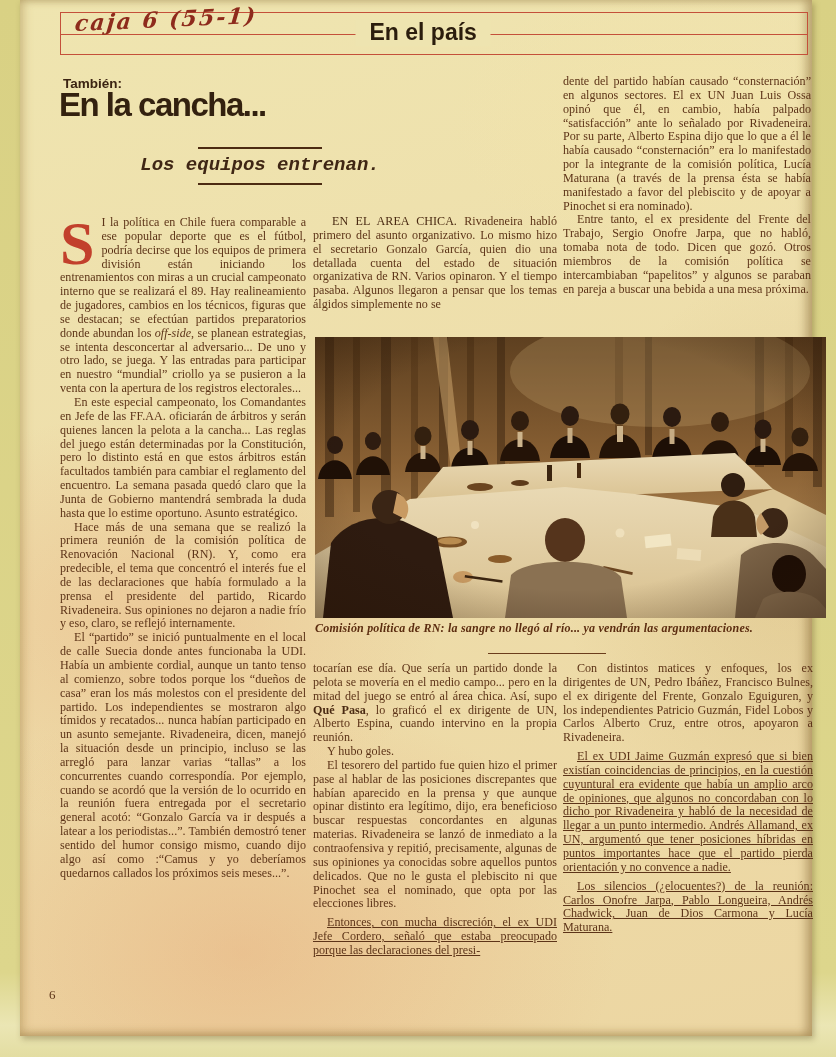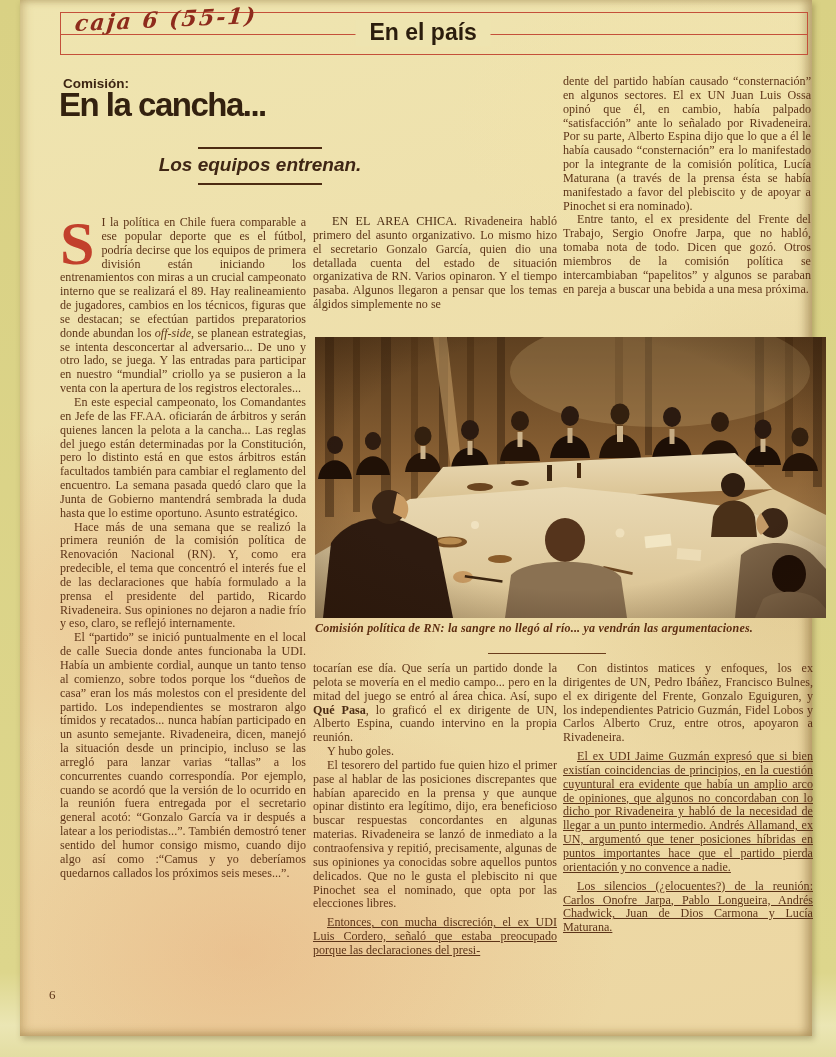--- a/index.html
+++ b/index.html
@@ -48,21 +48,21 @@
     font-size:13.5px; color:#3c2412;
   }
   .headline {
     position:absolute; left:39px; top:86px;
     font-family:"Liberation Sans", sans-serif; font-weight:bold;
     font-size:33px; letter-spacing:-1.5px; color:#33210f; white-space:nowrap;
   }
   .subtitle-block { position:absolute; left:110px; top:147px; width:260px; text-align:center; }
   .sub-rule { width:124px; border-top:2px solid #4c2b12; margin:0 auto; }
   .subtitle {
-    font-family:Liberation Sans, sans-serif; font-weight:bold; font-style:italic;
+    font-family:Liberation Mono, monospace; font-weight:bold; font-style:italic;
     font-size:19px; color:#3f2614; margin:5px 0 7px 0;
   }
 
   
   .body-text {
     position:absolute; font-size:12.1px; line-height:13.85px;
     color:#5d3418; text-align:justify;
   }
   .body-text p { margin:0; text-indent:14px; }
   .body-text p.noindent { text-indent:0; }
@@ -96,21 +96,21 @@
 <body>
 
 <div class="paper">
 
   <div class="header-box">
     <div class="mid-line"></div>
     <div class="handwriting">caja 6 (55-1)</div>
     <div class="section-title">En el país</div>
   </div>
 
-  <div class="kicker">Comisión:</div>
+  <div class="kicker">También:</div>
   <div class="headline">En la cancha...</div>
   <div class="subtitle-block">
     <div class="sub-rule"></div>
     <div class="subtitle">Los equipos entrenan.</div>
     <div class="sub-rule"></div>
   </div>
 
   <div class="body-text" style="left:40px; top:216px; width:246px;">
     <p class="noindent"><span class="dropcap">S</span><span>I la política en Chile fuera comparable a ese popular deporte que es el fútbol, podría decirse que los equipos de primera división están iniciando los entrenamientos con miras a un crucial campeonato interno que se realizará el 89. Hay realineamiento de jugadores, cambios en los técnicos, figuras que se destacan; se efectúan partidos preparatorios donde abundan los </span><i>off-side</i><span>, se planean estrategias, se intenta desconcertar al adversario... De uno y otro lado, se juega. Y las entradas para participar en nuestro “mundial” criollo ya se pusieron a la venta con la apertura de los registros electorales...</span></p>
     <p>En este especial campeonato, los Comandantes en Jefe de las FF.AA. oficiarán de árbitros y serán quienes lancen la pelota a la cancha... Las reglas del juego están determinadas por la Constitución, pero lo distinto está en que estos árbitros están facultados también para cambiar el reglamento del encuentro. La semana pasada quedó claro que la Junta de Gobierno mantendrá sembrada la duda hasta que lo estime oportuno. Asunto estratégico.</p>
@@ -260,21 +260,21 @@
       <rect width="511" height="281" fill="url(#vign)"></rect>
     </svg>
   </div>
   <div class="caption">Comisión política de RN: la sangre no llegó al río... ya vendrán las argumentaciones.</div>
   <div class="section-rule"></div>
 
   <div class="body-text" style="left:293px; top:662px; width:244px;">
     <p class="noindent"><span>tocarían ese día. Que sería un partido donde la pelota se movería en el medio campo... pero en la mitad del juego se entró al área chica. Así, supo </span><b class="inline-bold">Qué Pasa</b><span>, lo graficó el ex dirigente de UN, Alberto Espina, cuando intervino en la propia reunión.</span></p>
     <p>Y hubo goles.</p>
     <p>El tesorero del partido fue quien hizo el primer pase al hablar de las posiciones discrepantes que habían aparecido en la prensa y que aunque opinar distinto era legítimo, dijo, era beneficioso buscar respuestas concordantes en algunas materias. Rivadeneira se lanzó de inmediato a la contraofensiva y repitió, precisamente, algunas de sus opiniones ya conocidas sobre aquellos puntos delicados. Que no le gusta el plebiscito ni que Pinochet sea el nominado, que opta por las elecciones libres.</p>
-    <p class="gap">Entonces, con mucha discreción, el ex UDI Luis Cordero, señaló que estaba preocupado porque las declaraciones del presi-</p>
+    <p class="gap">Entonces, con mucha discreción, el ex UDI Jefe Cordero, señaló que estaba preocupado porque las declaraciones del presi-</p>
   </div>
 
   <div class="body-text" style="left:543px; top:662px; width:250px;">
     <p>Con distintos matices y enfoques, los ex dirigentes de UN, Pedro Ibáñez, Francisco Bulnes, el ex dirigente del Frente, Gonzalo Eguiguren, y los independientes Patricio Guzmán, Fidel Lobos y Carlos Alberto Cruz, entre otros, apoyaron a Rivadeneira.</p>
     <p class="gap">El ex UDI Jaime Guzmán expresó que si bien existían coincidencias de principios, en la cuestión cuyuntural era evidente que había un amplio arco de opiniones, que algunos no concordaban con lo dicho por Rivadeneira y habló de la necesidad de llegar a un punto intermedio. Andrés Allamand, ex UN, argumentó que tener posiciones híbridas en puntos importantes hace que el partido pierda orientación y no convence a nadie.</p>
     <p class="gap">Los silencios (¿elocuentes?) de la reunión: Carlos Onofre Jarpa, Pablo Longueira, Andrés Chadwick, Juan de Dios Carmona y Lucía Maturana.</p>
   </div>
 
   <div class="page-number">6</div>
 </div>

